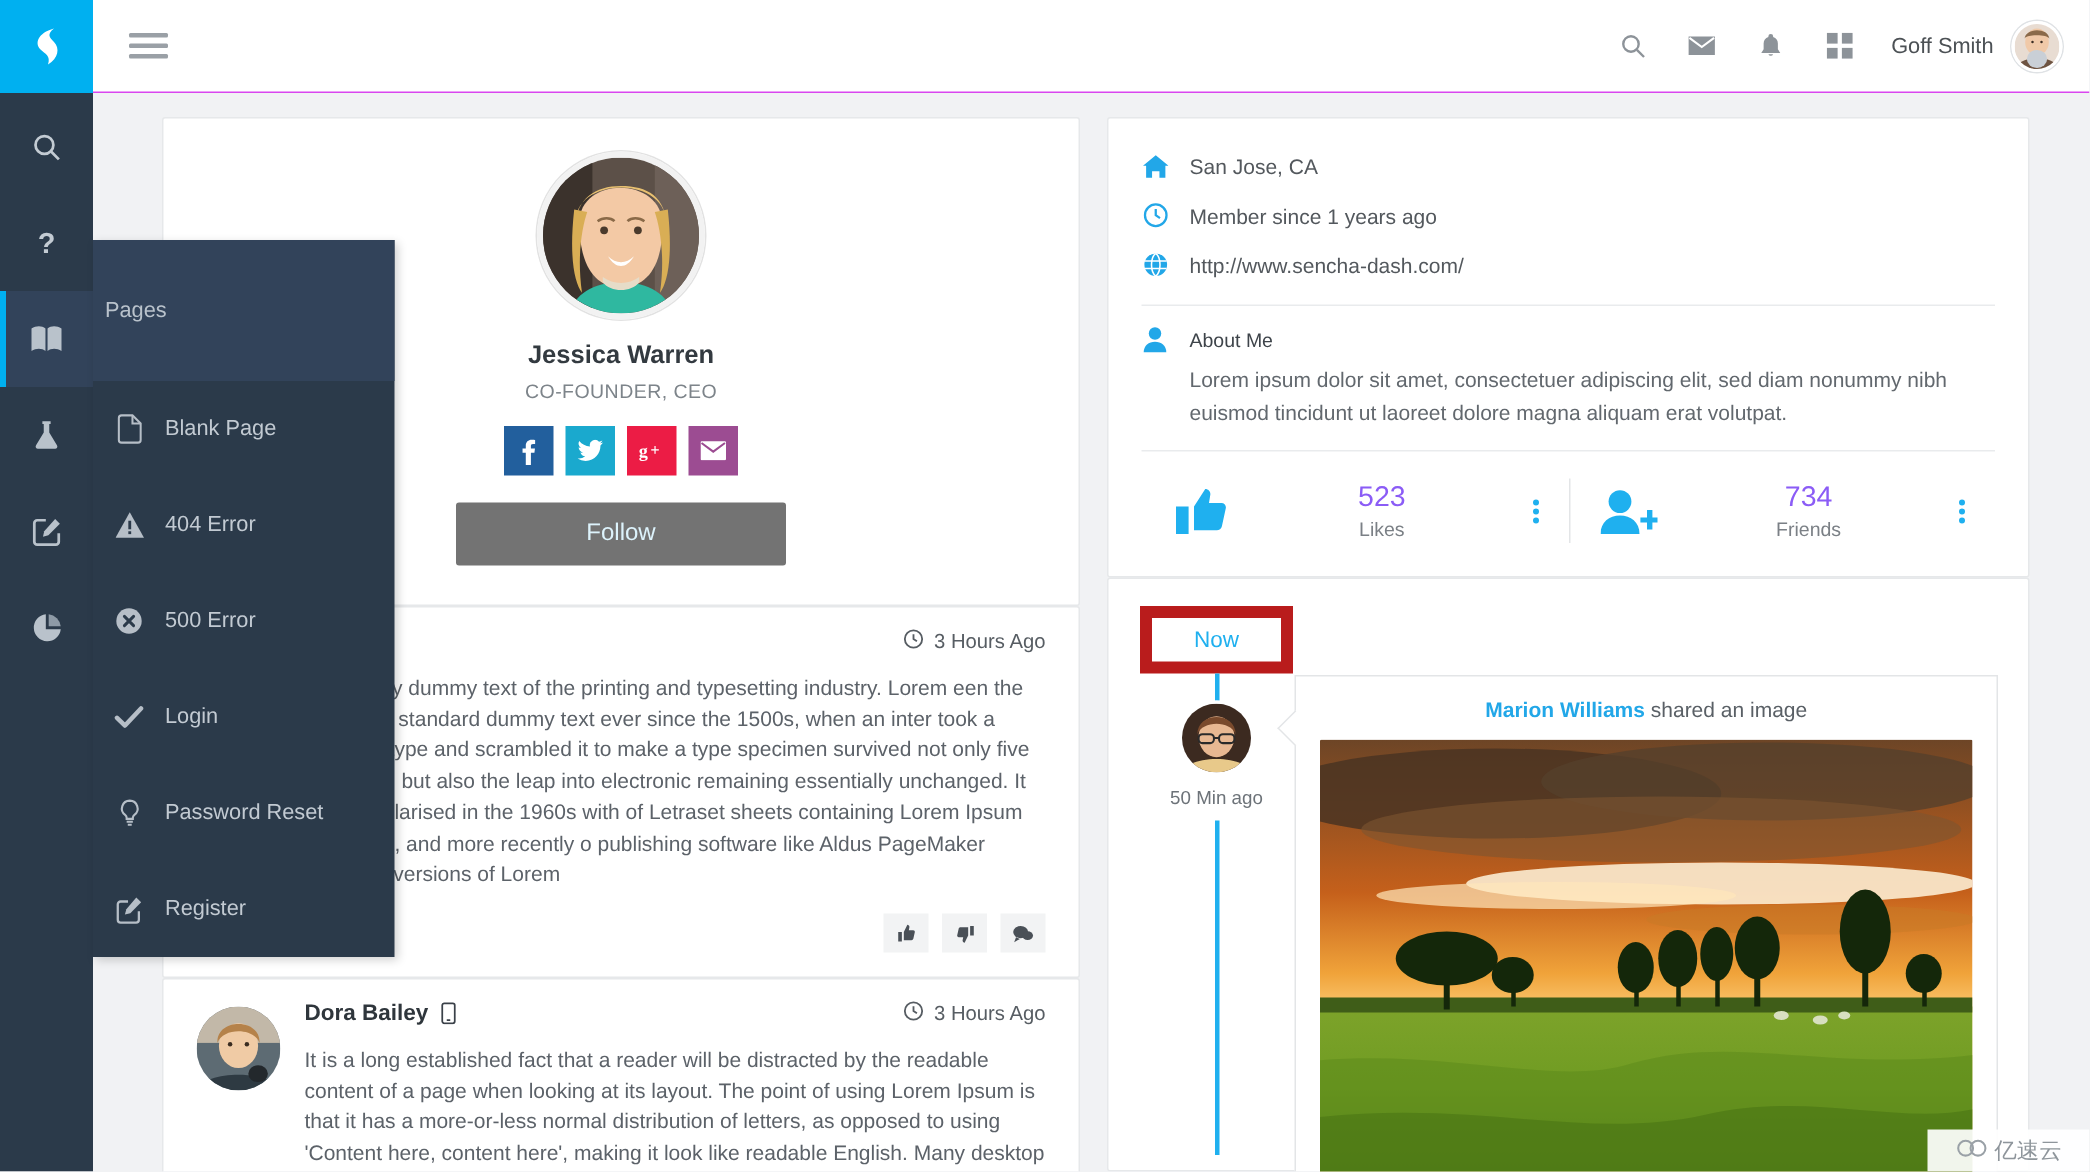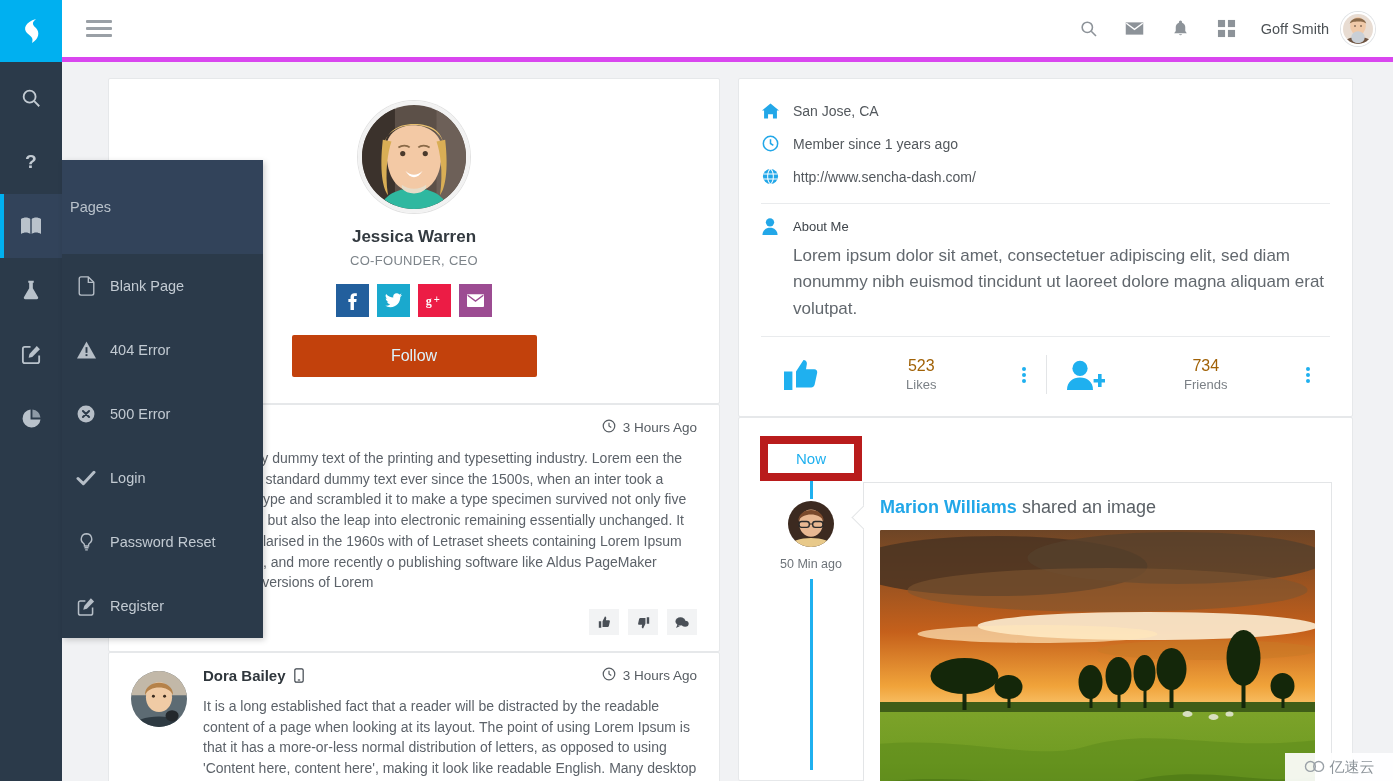--- a/index.html
+++ b/index.html
@@ -33,21 +33,21 @@
   .rail-item svg { display:block; }
   .rail-item.active::before {
     content: ""; position: absolute; left: 0; top: 0; bottom: 0;
     width: 4px; background: #00b0f0;
   }
   .rail-item.active { background: #32435a; }
 
   
   .topbar {
     position: absolute; left: 62px; top: 0; right: 0; height: 62px;
-    background: #ffffff; border-bottom: 5px solid #d946ef;
+    background: #ffffff; border-bottom: 1px solid #d946ef;
     display: flex; align-items: center; z-index: 30;
   }
   .hamburger {
     width: 34px; height: 34px; margin-left: 20px;
     display: flex; flex-direction: column; justify-content: center;
     gap: 4px; cursor: pointer; padding: 0 4px;
   }
   .hamburger span { display:block; height: 3px; background: #9aa0a6; border-radius: 1px; }
   .topbar-spacer { flex: 1; }
   .topbar-actions { display: flex; align-items: center; gap: 0; padding-right: 18px; }
@@ -95,42 +95,42 @@
   .socials { display:flex; gap: 8px; justify-content:center; margin-bottom: 18px; }
   .soc {
     width: 33px; height: 33px; display:flex; align-items:center; justify-content:center;
     color: #fff; cursor: pointer;
   }
   .soc.fb { background: #225f9d; }
   .soc.tw { background: #1aa9ce; }
   .soc.gp { background: #ec1c45; }
   .soc.em { background: #9c4c92; }
   .follow-btn {
-    display:block; width: 245px; margin: 0 auto; height: 42px;
-    background: #c2410c; color: #ddf3fc; border: none;
+    display:block; width: 220px; margin: 0 auto; height: 42px;
+    background: #737373; color: #ddf3fc; border: none;
     font-size: 16px; font-family: inherit; cursor: pointer; border-radius: 2px;
   }
 
   
   .info { padding: 16px 22px 12px; }
   .info-row { display:flex; align-items:center; gap: 14px; padding: 8px 0; }
   .info-ic { width: 18px; display:flex; justify-content:center; color: #22a7e8; flex:none; }
   .info-tx { font-size: 14px; color: #53585d; }
   .divider { height:1px; background: #e9ebed; margin: 10px 0 4px; }
   .about-head { display:flex; align-items:center; gap: 14px; padding: 10px 0 2px; }
   .about-title { font-size: 13px; color: #3e444a; }
-  .about-body { font-size: 17px; color: #62686e; line-height: 1.55; padding: 6px 0 14px 32px; }
+  .about-body { font-size: 14px; color: #62686e; line-height: 1.55; padding: 6px 0 14px 32px; }
   .stats { display:flex; align-items:center; border-top: 1px solid #e9ebed; padding-top: 8px; }
   .stat { flex:1; display:flex; align-items:center; padding: 12px 8px; position:relative; }
   .stat + .stat::before {
     content:""; position:absolute; left:0; top: 10px; bottom: 10px; width:1px; background:#e3e5e7;
   }
   .stat-ic { width: 64px; display:flex; justify-content:center; color:#1fb0ef; flex:none; }
   .stat-mid { flex:1; text-align:center; }
-  .stat-num { font-size: 16px; color: #a16207; }
+  .stat-num { font-size: 19px; color: #8b5cf6; }
   .stat-lbl { font-size: 13px; color: #7b8086; margin-top: 2px; }
   .kebab { width: 28px; display:flex; justify-content:center; color:#1fb0ef; cursor:pointer; flex:none; }
   .kebab b { display:block; width:4px; height:4px; border-radius:50%; background:#1fb0ef; margin:2px 0; }
 
   
   .post { padding: 14px 22px 16px; display:flex; gap: 16px; }
   .post-av { width: 56px; height: 56px; border-radius:50%; overflow:hidden; flex:none; margin-top:4px; }
   .post-main { flex:1; min-width: 0; }
   .post-head { display:flex; align-items:center; }
   .post-author { font-size: 15px; font-weight: bold; color:#2f363c; }
@@ -154,21 +154,21 @@
   .tl-av { width: 50px; height: 50px; border-radius:50%; overflow:hidden; border:2px solid #fff; }
   .tl-when { font-size: 12.5px; color:#6d7379; margin-top: 8px; }
   .tl-line { width:3px; flex:1; background:#1fb0ef; margin-top: 8px; }
   .tl-right { flex:1; padding-top: 46px; position:relative; }
   .tl-bubble { border:1px solid #e3e5e7; background:#fff; padding: 14px 16px 16px; position:relative; }
   .tl-bubble::before {
     content:""; position:absolute; left:-9px; top: 26px; width:16px; height:16px;
     background:#fff; border-left:1px solid #e3e5e7; border-bottom:1px solid #e3e5e7;
     transform: rotate(45deg);
   }
-  .tl-txt { font-size: 18px; color:#5a6066; }
+  .tl-txt { font-size: 14px; color:#5a6066;text-align:center; }
   .tl-txt .nm { color:#22a7e8; font-weight:bold; }
   .tl-img { margin-top: 12px; width: 100%; height: 300px; overflow:hidden; border-radius:1px; }
 
   
   .flyout {
     position:absolute; left: 62px; top: 160px; width: 201px; z-index: 50;
     background: #2b3a4a; box-shadow: 2px 2px 6px rgba(0,0,0,.18);
   }
   .flyout-head {
     height: 94px; display:flex; align-items:center; padding-left: 8px;

